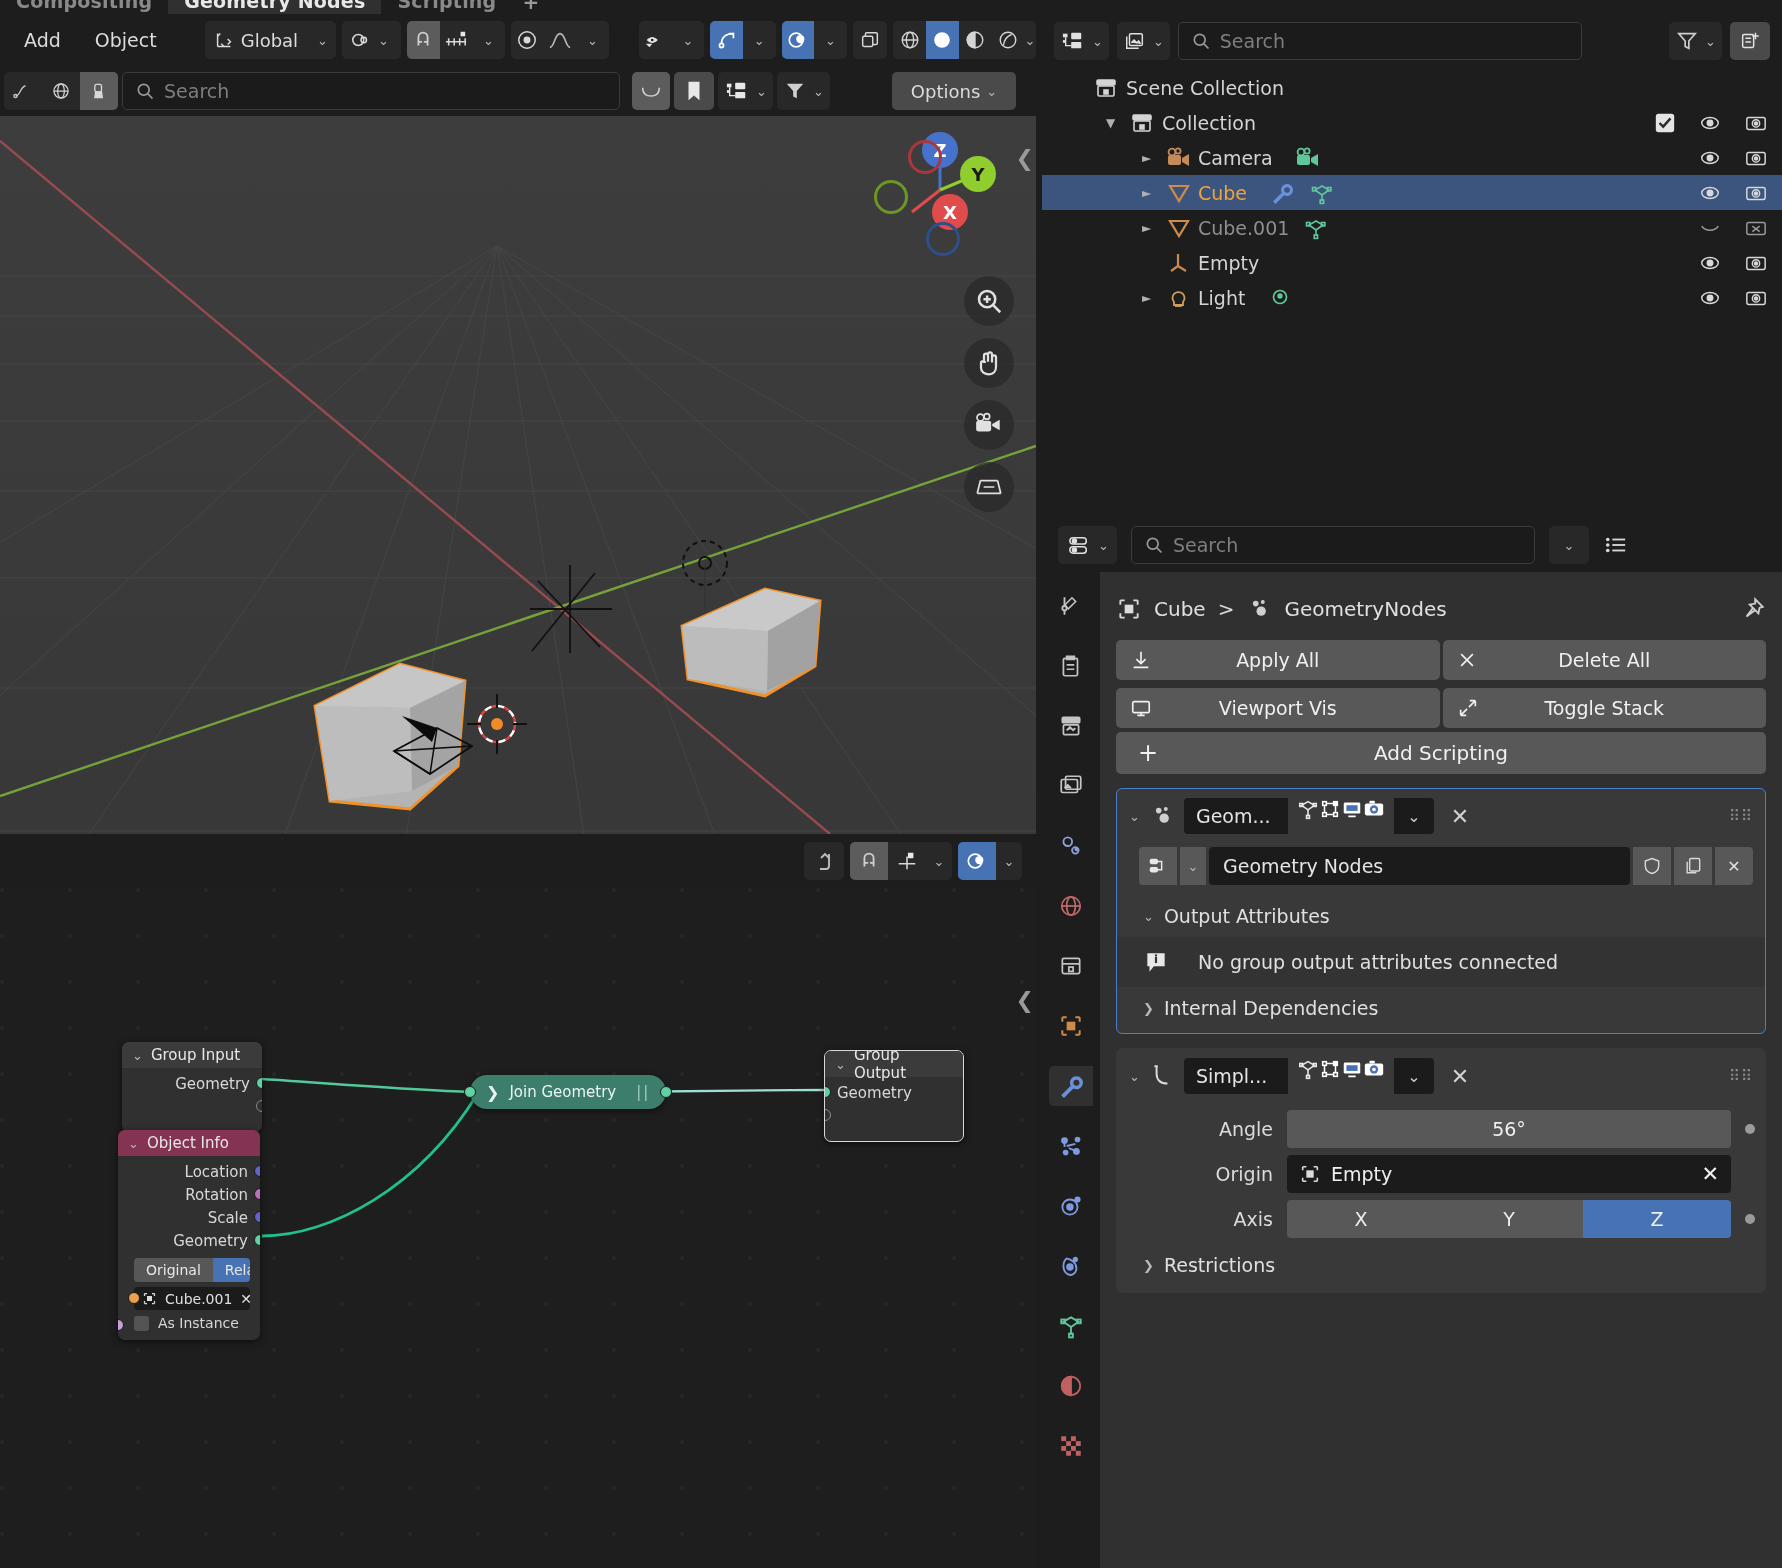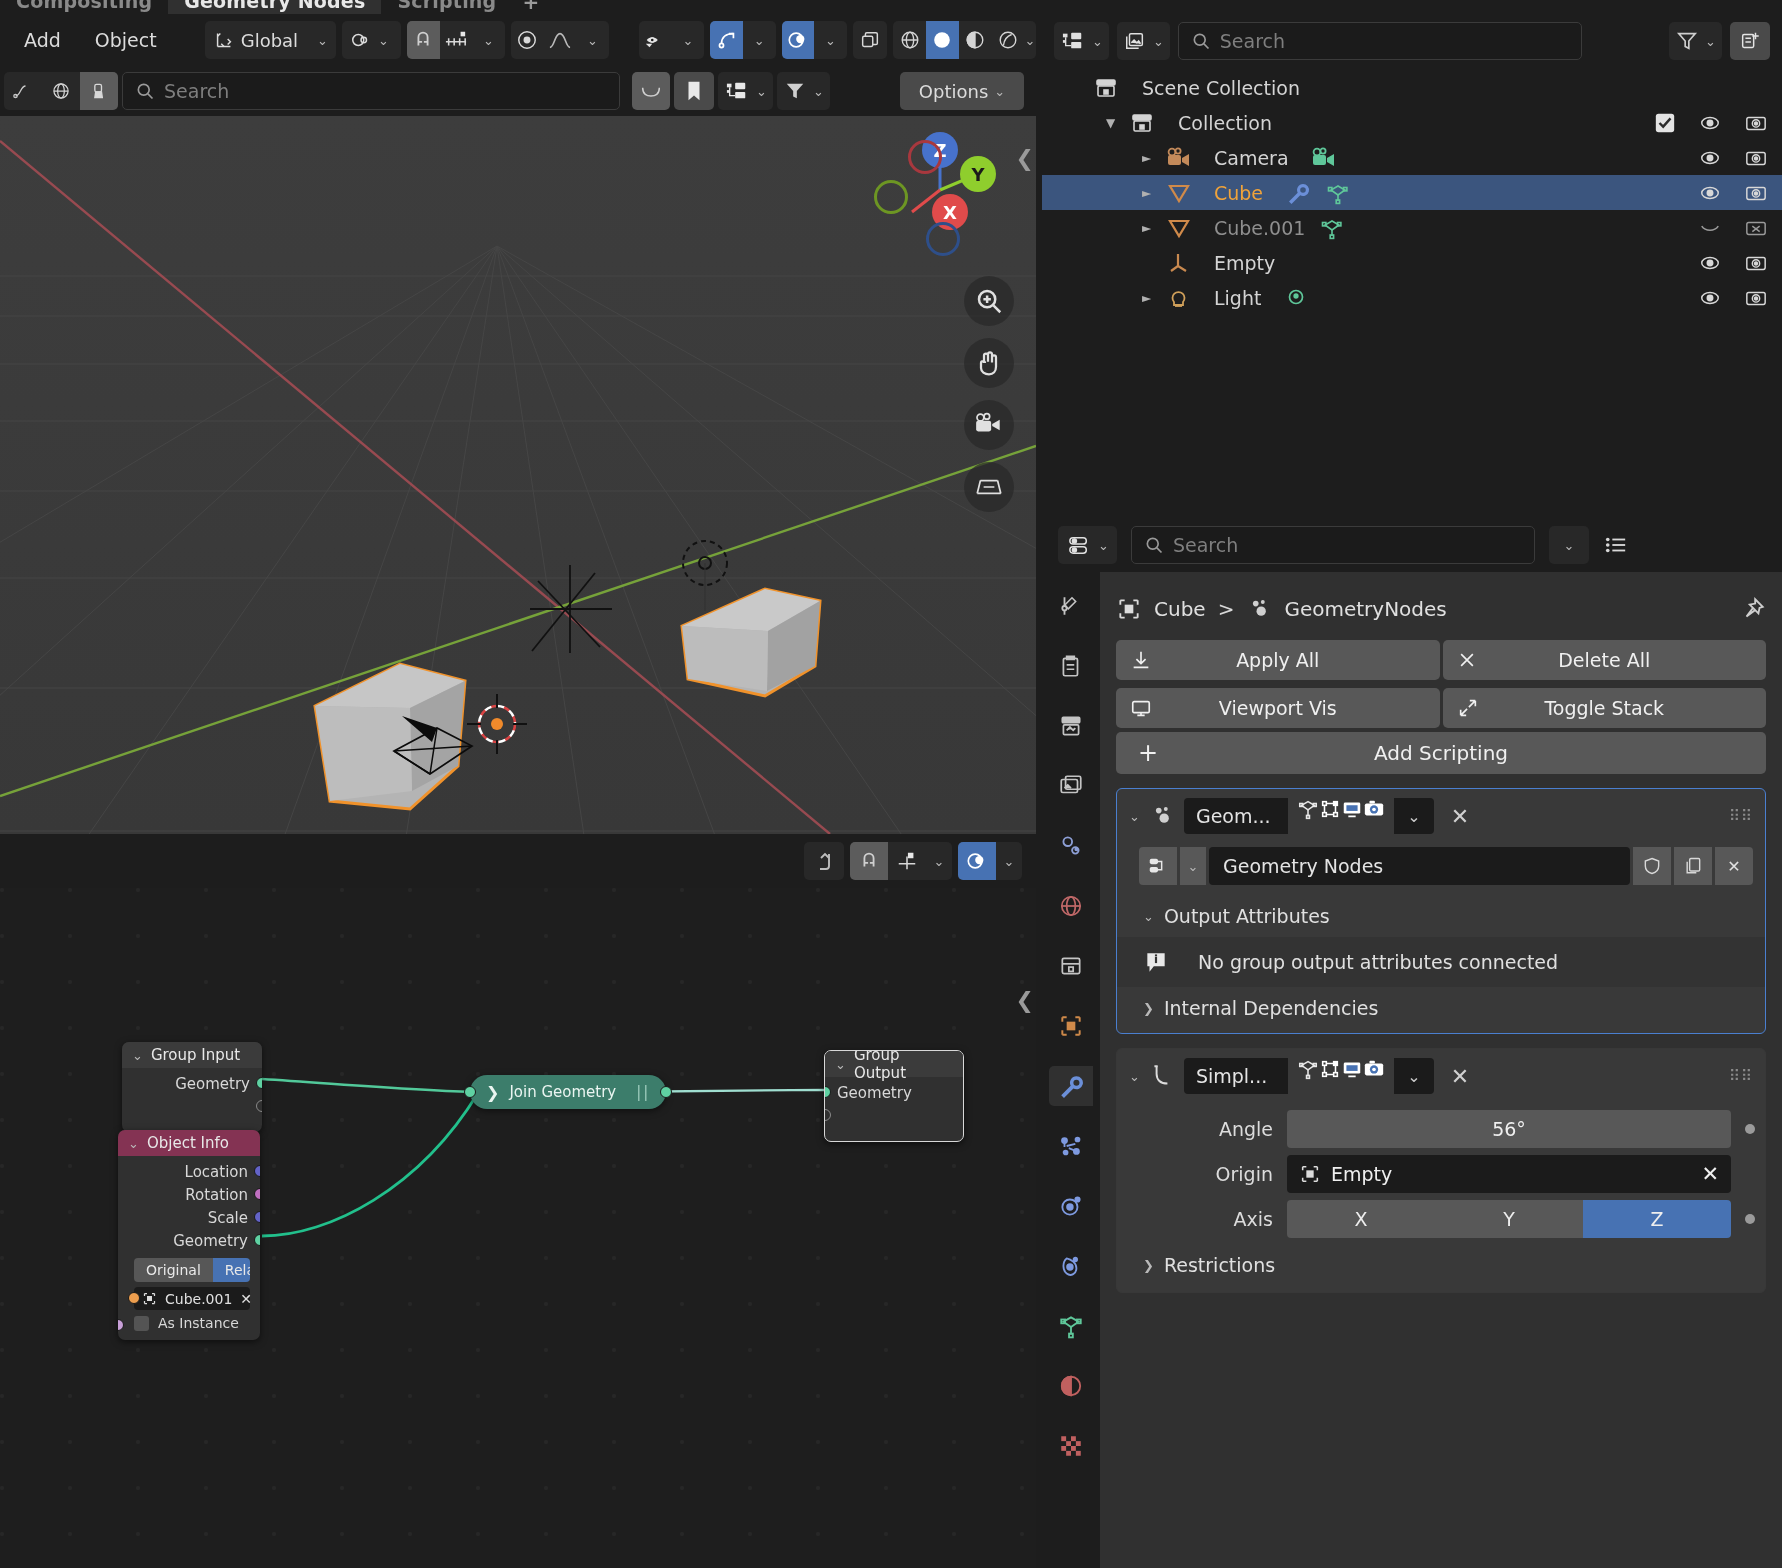--- a/index.html
+++ b/index.html
@@ -74,21 +74,21 @@
   .vp-collapse { position:absolute; right: 2px; top: 30px; color:#9a9a9a; font-size: 22px; }
 
   
   .outliner { position: absolute; left: 1042px; top: 14px; width: 740px; height: 500px; background: #1d1d1d; }
   .out-header { height: 54px; display: flex; align-items: center; gap: 8px; padding: 0 12px; }
   .out-rows { padding-top: 2px; }
   .out-row { height: 35px; display: flex; align-items: center; padding-left: 40px; font-size: 19px; color: #d4d4d4; position: relative; }
   .out-row.sel { background: #3b557e; }
   .out-row .tri { width: 22px; color:#b0b0b0; font-size: 12px; }
   .out-row .ico { width: 30px; display:flex; align-items:center; justify-content:center; }
-  .out-row .nm { margin-left: 20px; }
+  .out-row .nm { margin-left: 4px; }
   .out-right { position:absolute; right: 14px; display:flex; align-items:center; gap: 22px; }
 
   
   .props { position: absolute; left: 1042px; top: 518px; width: 740px; height: 1050px; background: #303030; }
   .props-header { height: 54px; display:flex; align-items:center; gap: 14px; padding: 0 16px; background:#1d1d1d; }
   .props-tabs { position:absolute; left: 0; top: 54px; width: 58px; bottom: 0; background: #1d1d1d;
     display: flex; flex-direction: column; align-items: center; padding-top: 14px; gap: 20px; }
   .ptab { width: 44px; height: 40px; display:flex; align-items:center; justify-content:center; border-radius: 5px 0 0 5px; }
   .ptab.active { background: #303030; }
   .props-body { position: absolute; left: 58px; top: 54px; right: 0; bottom: 0; padding: 14px 16px; }
@@ -374,21 +374,21 @@
         </svg>
           <span class="chev">⌄</span>
       </div>
       <div class="btn" style="padding:0 6px">
         <svg width="24" height="22" viewBox="0 0 24 24">
             <path d="M3 4h18l-7 8v8l-4-2v-6z" fill="#cfcfcf"></path>
           </svg>
         <span class="chev">⌄</span>
       </div>
 
-      <div class="btn grey" style="margin-left:auto;margin-right:12px;width:124px;justify-content:center">
+      <div class="btn grey" style="margin-left:auto;margin-right:20px;width:124px;justify-content:center">
         <span>Options</span>
         <span class="chev">⌄</span>
       </div>
     </div>
 
     <div class="vp-canvas">
       <svg class="grid-svg" width="1036" height="718">
         <defs>
           <linearGradient id="floor" x1="0" y1="0" x2="0" y2="1">
             <stop offset="0" stop-color="#3d3d3d"></stop>

